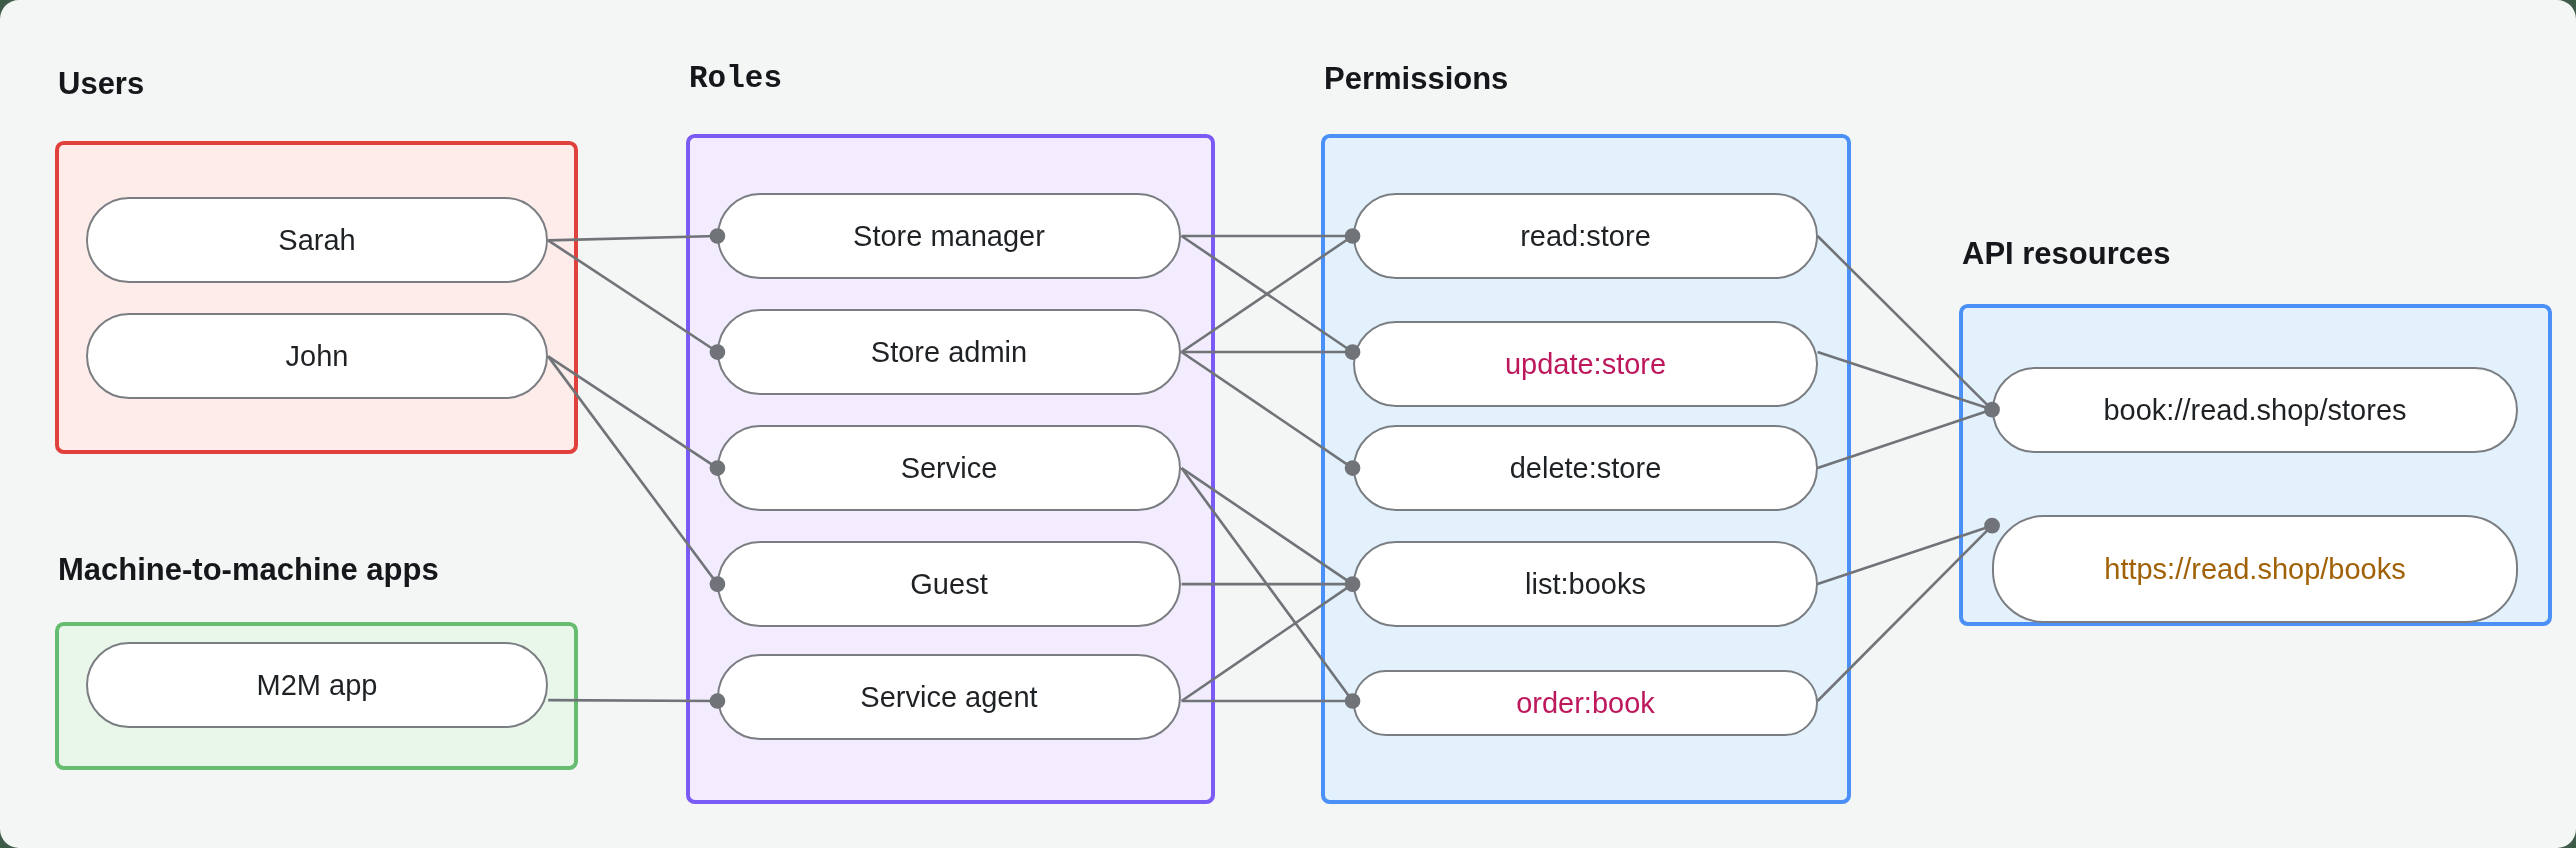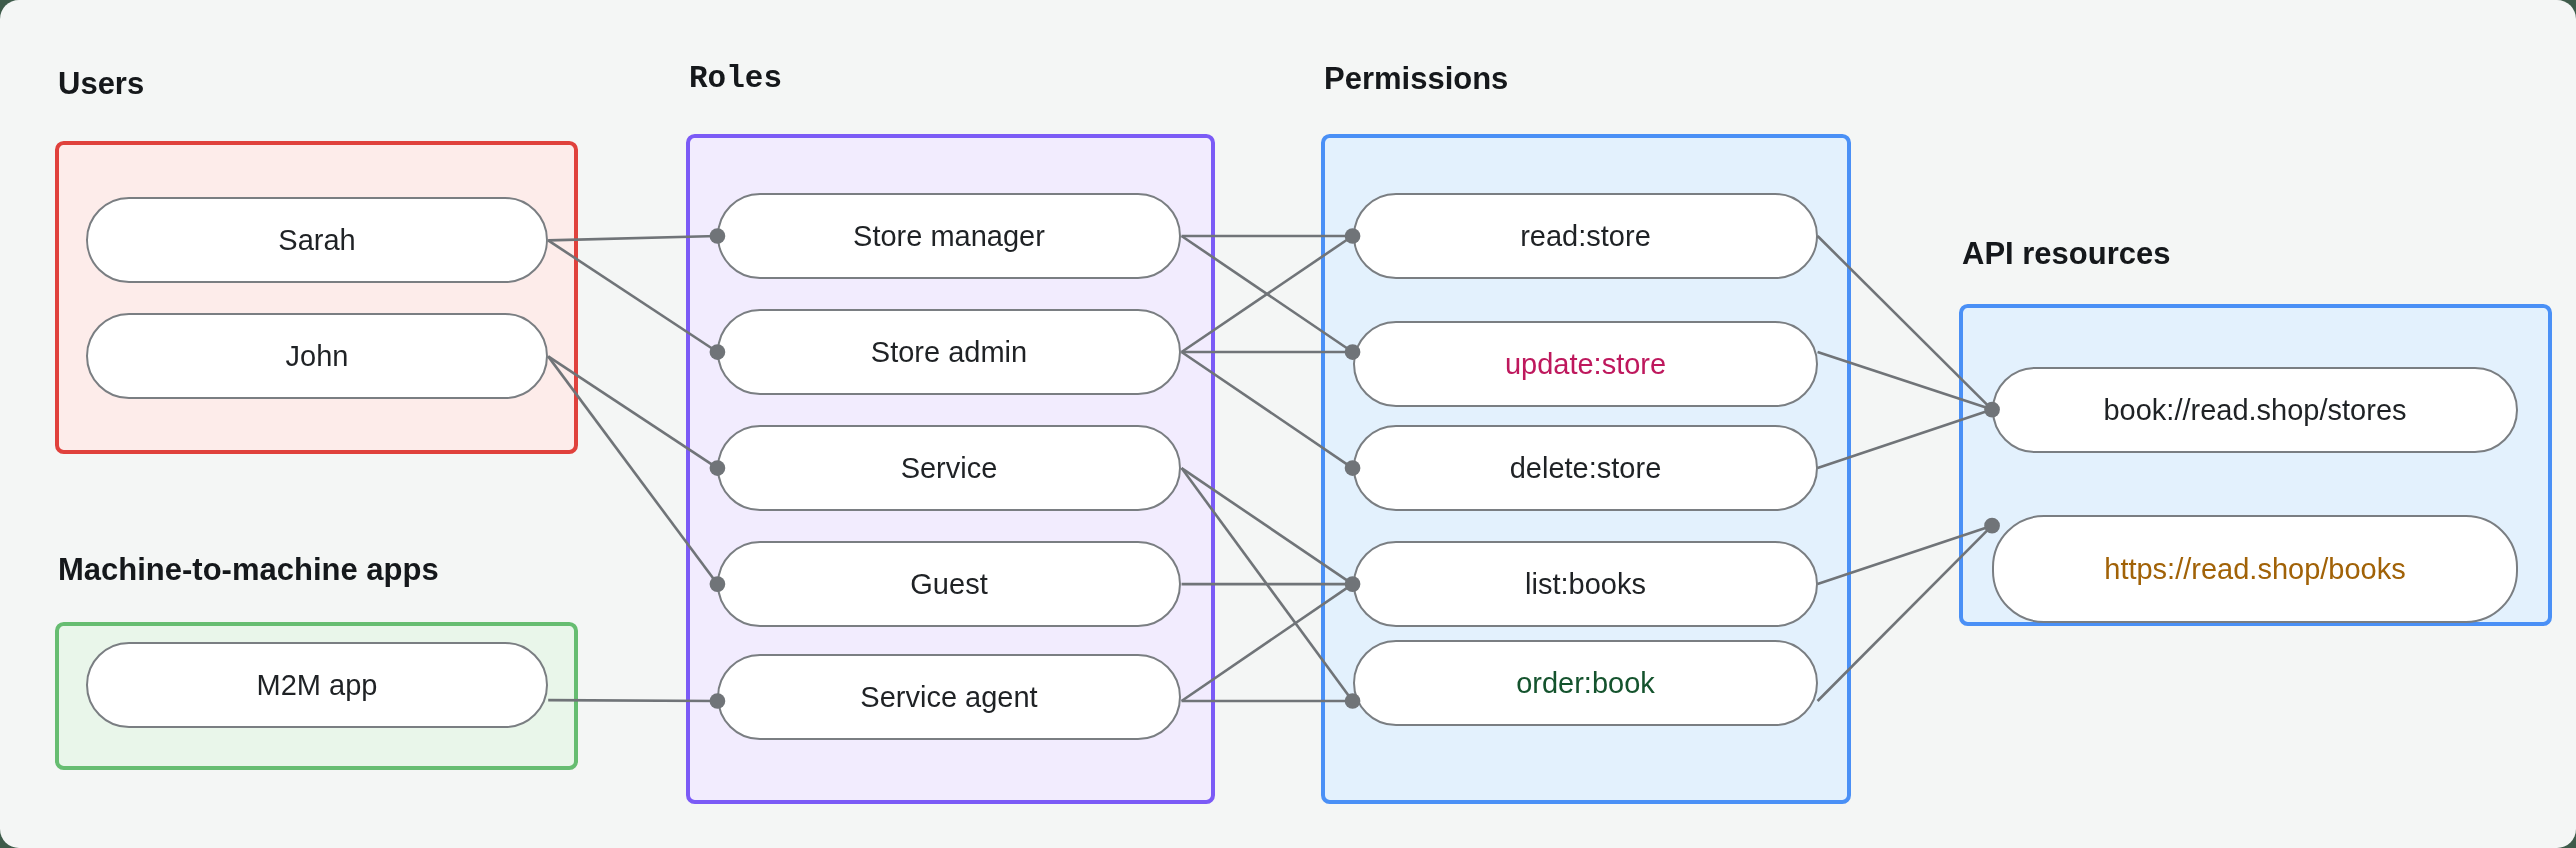--- a/index.html
+++ b/index.html
@@ -131,17 +131,17 @@
     <div class="node" style="left: 86px; top: 642px; width: 462px; height: 86px; background: rgb(255, 255, 255); border-color: rgb(122, 126, 130); color: rgb(31, 34, 37);">M2M app</div>
     <div class="node" style="left: 717px; top: 193px; width: 464px; height: 86px; background: rgb(255, 255, 255); border-color: rgb(122, 126, 130); color: rgb(31, 34, 37);">Store manager</div>
     <div class="node" style="left: 717px; top: 309px; width: 464px; height: 86px; background: rgb(255, 255, 255); border-color: rgb(122, 126, 130); color: rgb(31, 34, 37);">Store admin</div>
     <div class="node" style="left: 717px; top: 425px; width: 464px; height: 86px; background: rgb(255, 255, 255); border-color: rgb(122, 126, 130); color: rgb(31, 34, 37);">Service</div>
     <div class="node" style="left: 717px; top: 541px; width: 464px; height: 86px; background: rgb(255, 255, 255); border-color: rgb(122, 126, 130); color: rgb(31, 34, 37);">Guest</div>
     <div class="node" style="left: 717px; top: 654px; width: 464px; height: 86px; background: rgb(255, 255, 255); border-color: rgb(122, 126, 130); color: rgb(31, 34, 37);">Service agent</div>
     <div class="node" style="left: 1353px; top: 193px; width: 465px; height: 86px; background: rgb(255, 255, 255); border-color: rgb(122, 126, 130); color: rgb(31, 34, 37);">read:store</div>
     <div class="node" style="left: 1353px; top: 309px; width: 465px; height: 86px; background: rgb(255, 255, 255); border-color: rgb(122, 126, 130); color: #be185d; margin-top: 12px;">update:store</div>
     <div class="node" style="left: 1353px; top: 425px; width: 465px; height: 86px; background: rgb(255, 255, 255); border-color: rgb(122, 126, 130); color: rgb(31, 34, 37);">delete:store</div>
     <div class="node" style="left: 1353px; top: 541px; width: 465px; height: 86px; background: rgb(255, 255, 255); border-color: rgb(122, 126, 130); color: rgb(31, 34, 37);">list:books</div>
-    <div class="node" style="left: 1353px; top: 640px; width: 465px; height: 86px; background: rgb(255, 255, 255); border-color: rgb(122, 126, 130); color: #14532d;">order:book</div>
+    <div class="node" style="left: 1353px; top: 670px; width: 465px; height: 66px; background: rgb(255, 255, 255); border-color: rgb(122, 126, 130); color: #be185d;">order:book</div>
     <div class="node" style="left: 1992px; top: 367px; width: 526px; height: 86px; background: rgb(255, 255, 255); border-color: rgb(122, 126, 130); color: rgb(31, 34, 37);">book://read.shop/stores</div>
     <div class="node" style="left: 1992px; top: 483px; width: 526px; height: 108px; background: rgb(255, 255, 255); border-color: rgb(122, 126, 130); color: #a16207; margin-top: 32px;">https://read.shop/books</div>
   </div>
 
 
 </body></html>

